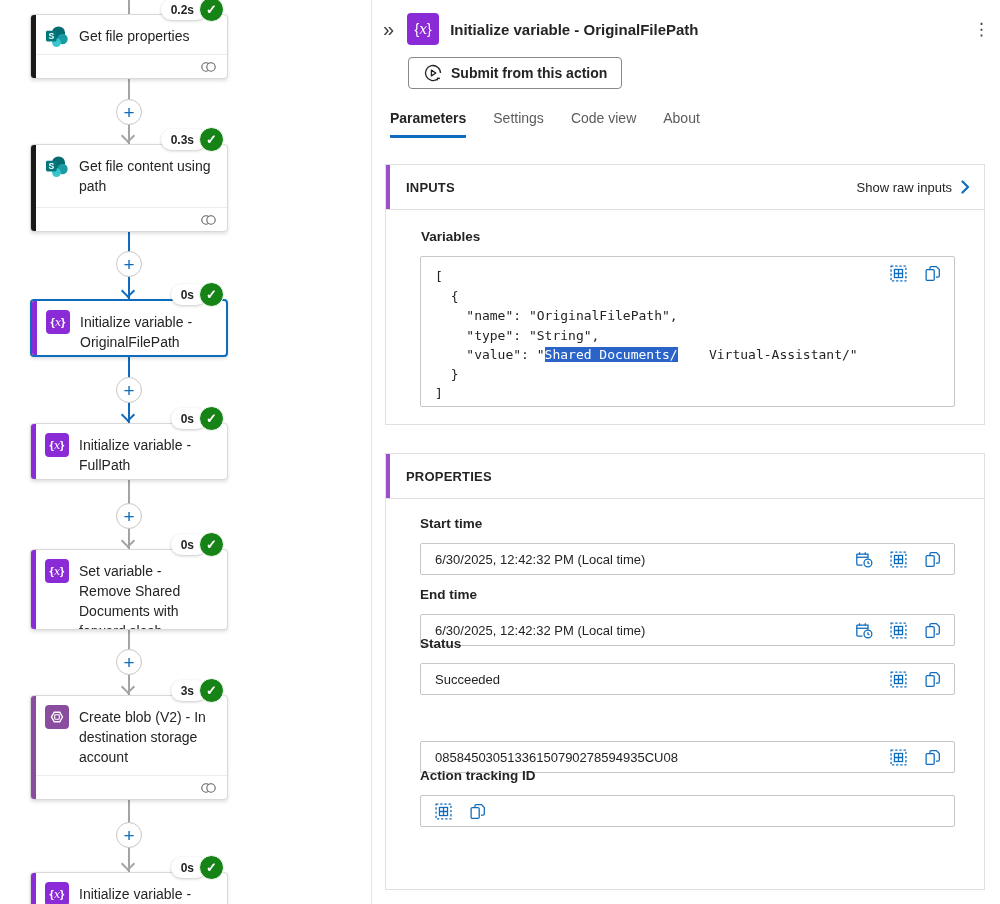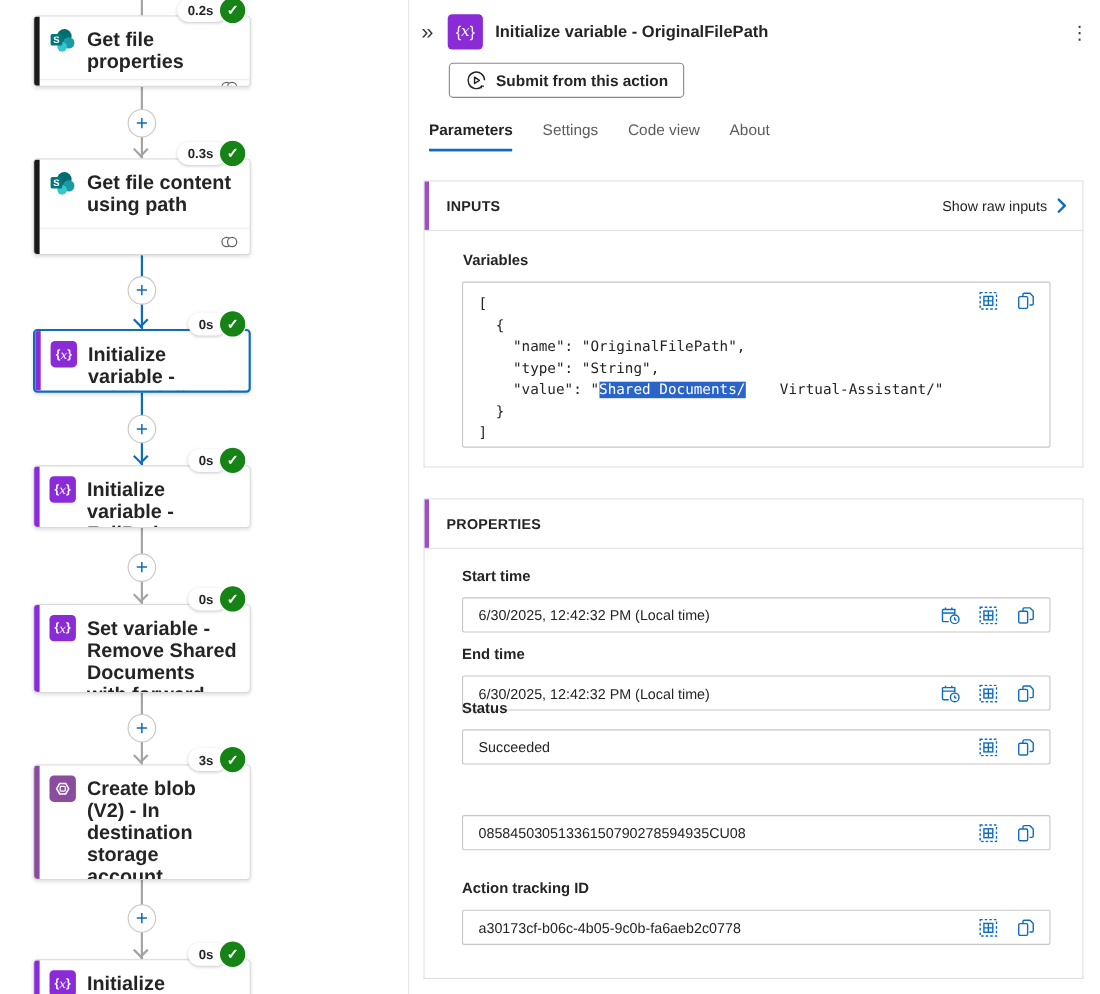--- a/index.html
+++ b/index.html
@@ -16,21 +16,21 @@
   .plusbtn { position:absolute; left:116px; width:26px; height:26px; border-radius:50%;
       background:#fff; border:1px solid #c8c6c4; color:#0f6cbd; display:flex; align-items:center;
       justify-content:center; font-size:19px; font-weight:400; line-height:1; cursor:pointer; z-index:2; }
 
   .card { position:absolute; left:30px; width:198px; background:#fff; border:1px solid #d9d9d9;
       border-radius:4px; box-shadow:0 1.6px 3.6px rgba(0,0,0,.12); display:flex; flex-direction:column;
       overflow:hidden; z-index:1; cursor:pointer; }
   .card.selected { border:2px solid #0f6cbd; }
   .cbar { position:absolute; left:0; top:0; bottom:0; width:5px; }
   .card .cbody { flex:1; display:flex; gap:10px; padding:9px 10px 6px 14px; align-items:flex-start; }
-  .ctitle { font-size:18px; font-weight:700; color:#242424; line-height:20px; padding-top:2px; }
+  .ctitle { font-size:14px; font-weight:400; color:#242424; line-height:20px; padding-top:2px; }
   .cicon { flex:0 0 24px; width:24px; height:24px; border-radius:4px; display:flex;
       align-items:center; justify-content:center; }
   .cicon.vicon { background:#8b2bd8; color:#fff; font-size:11px; font-weight:600; }
   .cicon.vicon i { font-style:italic; font-family:"DejaVu Serif", serif; font-weight:400; }
   .cfooter { height:24px; border-top:1px solid #ececec; margin-left:5px; display:flex;
       align-items:center; justify-content:flex-end; padding-right:10px; }
 
   .runbadge { position:absolute; right:776px; display:flex; align-items:center; z-index:3; }
   .dur { background:#fff; border-radius:11px; height:21px; display:flex; align-items:center;
       padding:0 13px 0 10px; margin-right:-8px; font-size:12px; font-weight:700; color:#242424;
@@ -429,24 +429,23 @@
           </span>
         <span class="iconbtn">
             <svg width="17" height="17" viewBox="0 0 16 16">
               <use href="#ic-copy"></use>
             </svg>
           </span>
       </span>
     </div>
   </div>
 
-  <div class="field" style="top:800px">
+  <div class="field" style="top:768px">
     <div class="flabel">Action tracking ID</div>
     <div class="fbox">
-      <span class="fval">a30173cf-b06c-4b05-9c0b-fa6aeb2c0778</span>
       <span class="ficons">
         <span class="iconbtn">
             <svg width="17" height="17" viewBox="0 0 16 16">
               <use href="#ic-grid"></use>
             </svg>
           </span>
         <span class="iconbtn">
             <svg width="17" height="17" viewBox="0 0 16 16">
               <use href="#ic-copy"></use>
             </svg>

